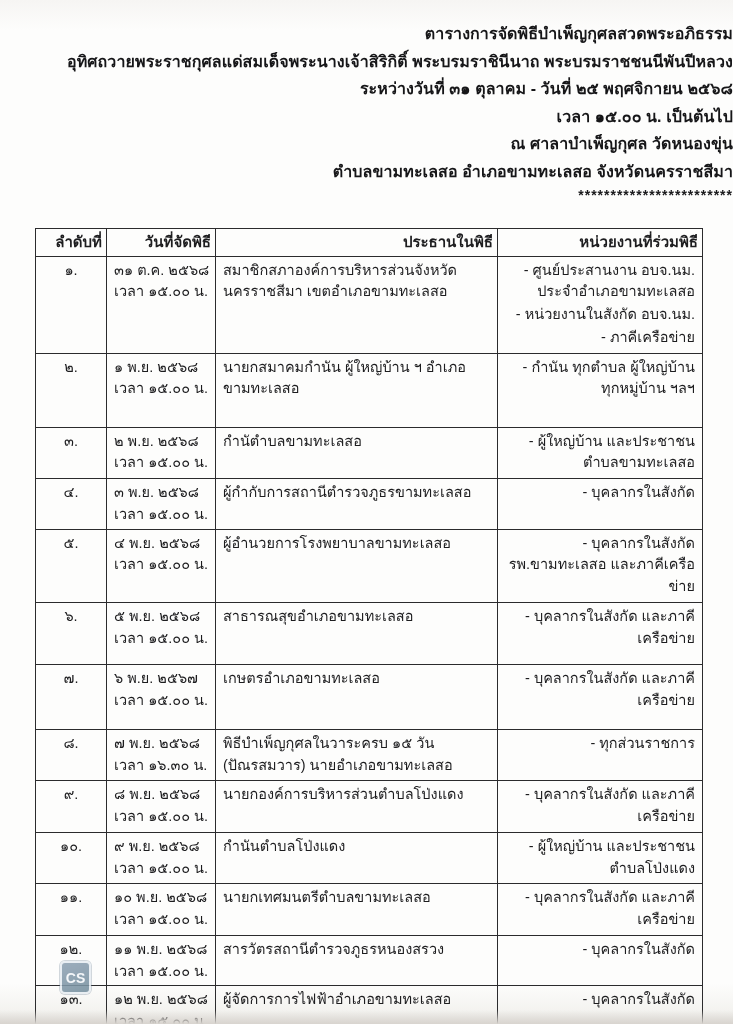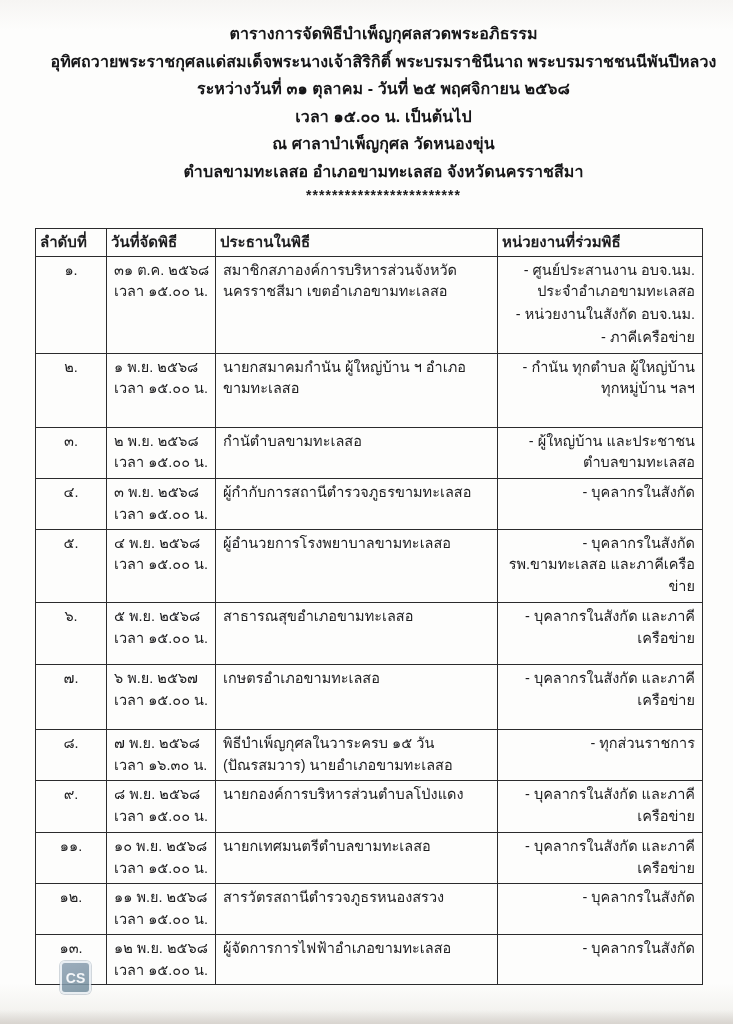--- a/index.html
+++ b/index.html
@@ -9,21 +9,21 @@
     background: #e9e8e5;
   }
   .page {
     position: relative;
     width: 733px;
     height: 1024px;
     background: linear-gradient(180deg, #f6f5f3 0%, #fdfdfc 3%, #fdfdfc 96%, #efeeea 100%);
     overflow: hidden;
     color: #1d1d1f;
   }
-  .doc-header { padding-top: 20px; text-align: center; padding-left: 34px; }
+  .doc-header { padding-top: 20px; text-align: right; padding-left: 34px; }
   .doc-header .hline {
     font-size: 16px;
     font-weight: 700;
     line-height: 27.5px;
     color: #161618;
     letter-spacing: .1px;
   }
   .doc-header .stars {
     font-size: 14px;
     font-weight: 700;
@@ -42,21 +42,21 @@
   .sched-table th, .sched-table td {
     border: 1.6px solid #2b2b2d;
     vertical-align: top;
     font-size: 14.5px;
     line-height: 1.5;
     padding: 3px 7px;
   }
   .sched-table th {
     font-weight: 700;
     font-size: 15px;
-    text-align: left;
+    text-align: right;
     vertical-align: middle;
     height: 27px;
     padding: 2px 4px;
     margin-top: 43px;
   }
   .col-no    { width: 71px;  }
   .col-date  { width: 109px; }
   .col-chair { width: 282px; }
   .col-units { width: 205px; }
   .c-no   { text-align: center; }
@@ -253,20 +253,31 @@
       <td class="c-date">
         <div class="dline">๘ พ.ย. ๒๕๖๘</div>
         <div class="tline">เวลา ๑๕.๐๐ น.</div>
       </td>
       <td class="c-chair">นายกองค์การบริหารส่วนตำบลโป่งแดง</td>
       <td class="c-units">
             <div>- บุคลากรในสังกัด และภาคีเครือข่าย</div>
           </td>
     </tr>
 
+    <tr>
+      <td class="c-no">๑๐.</td>
+      <td class="c-date">
+        <div class="dline">๙ พ.ย. ๒๕๖๘</div>
+        <div class="tline">เวลา ๑๕.๐๐ น.</div>
+      </td>
+      <td class="c-chair">กำนันตำบลโป่งแดง</td>
+      <td class="c-units">
+            <div>- ผู้ใหญ่บ้าน และประชาชน ตำบลโป่งแดง</div>
+          </td>
+    </tr>
 
     <tr>
       <td class="c-no">๑๑.</td>
       <td class="c-date">
         <div class="dline">๑๐ พ.ย. ๒๕๖๘</div>
         <div class="tline">เวลา ๑๕.๐๐ น.</div>
       </td>
       <td class="c-chair">นายกเทศมนตรีตำบลขามทะเลสอ</td>
       <td class="c-units">
             <div>- บุคลากรในสังกัด และภาคีเครือข่าย</div>

